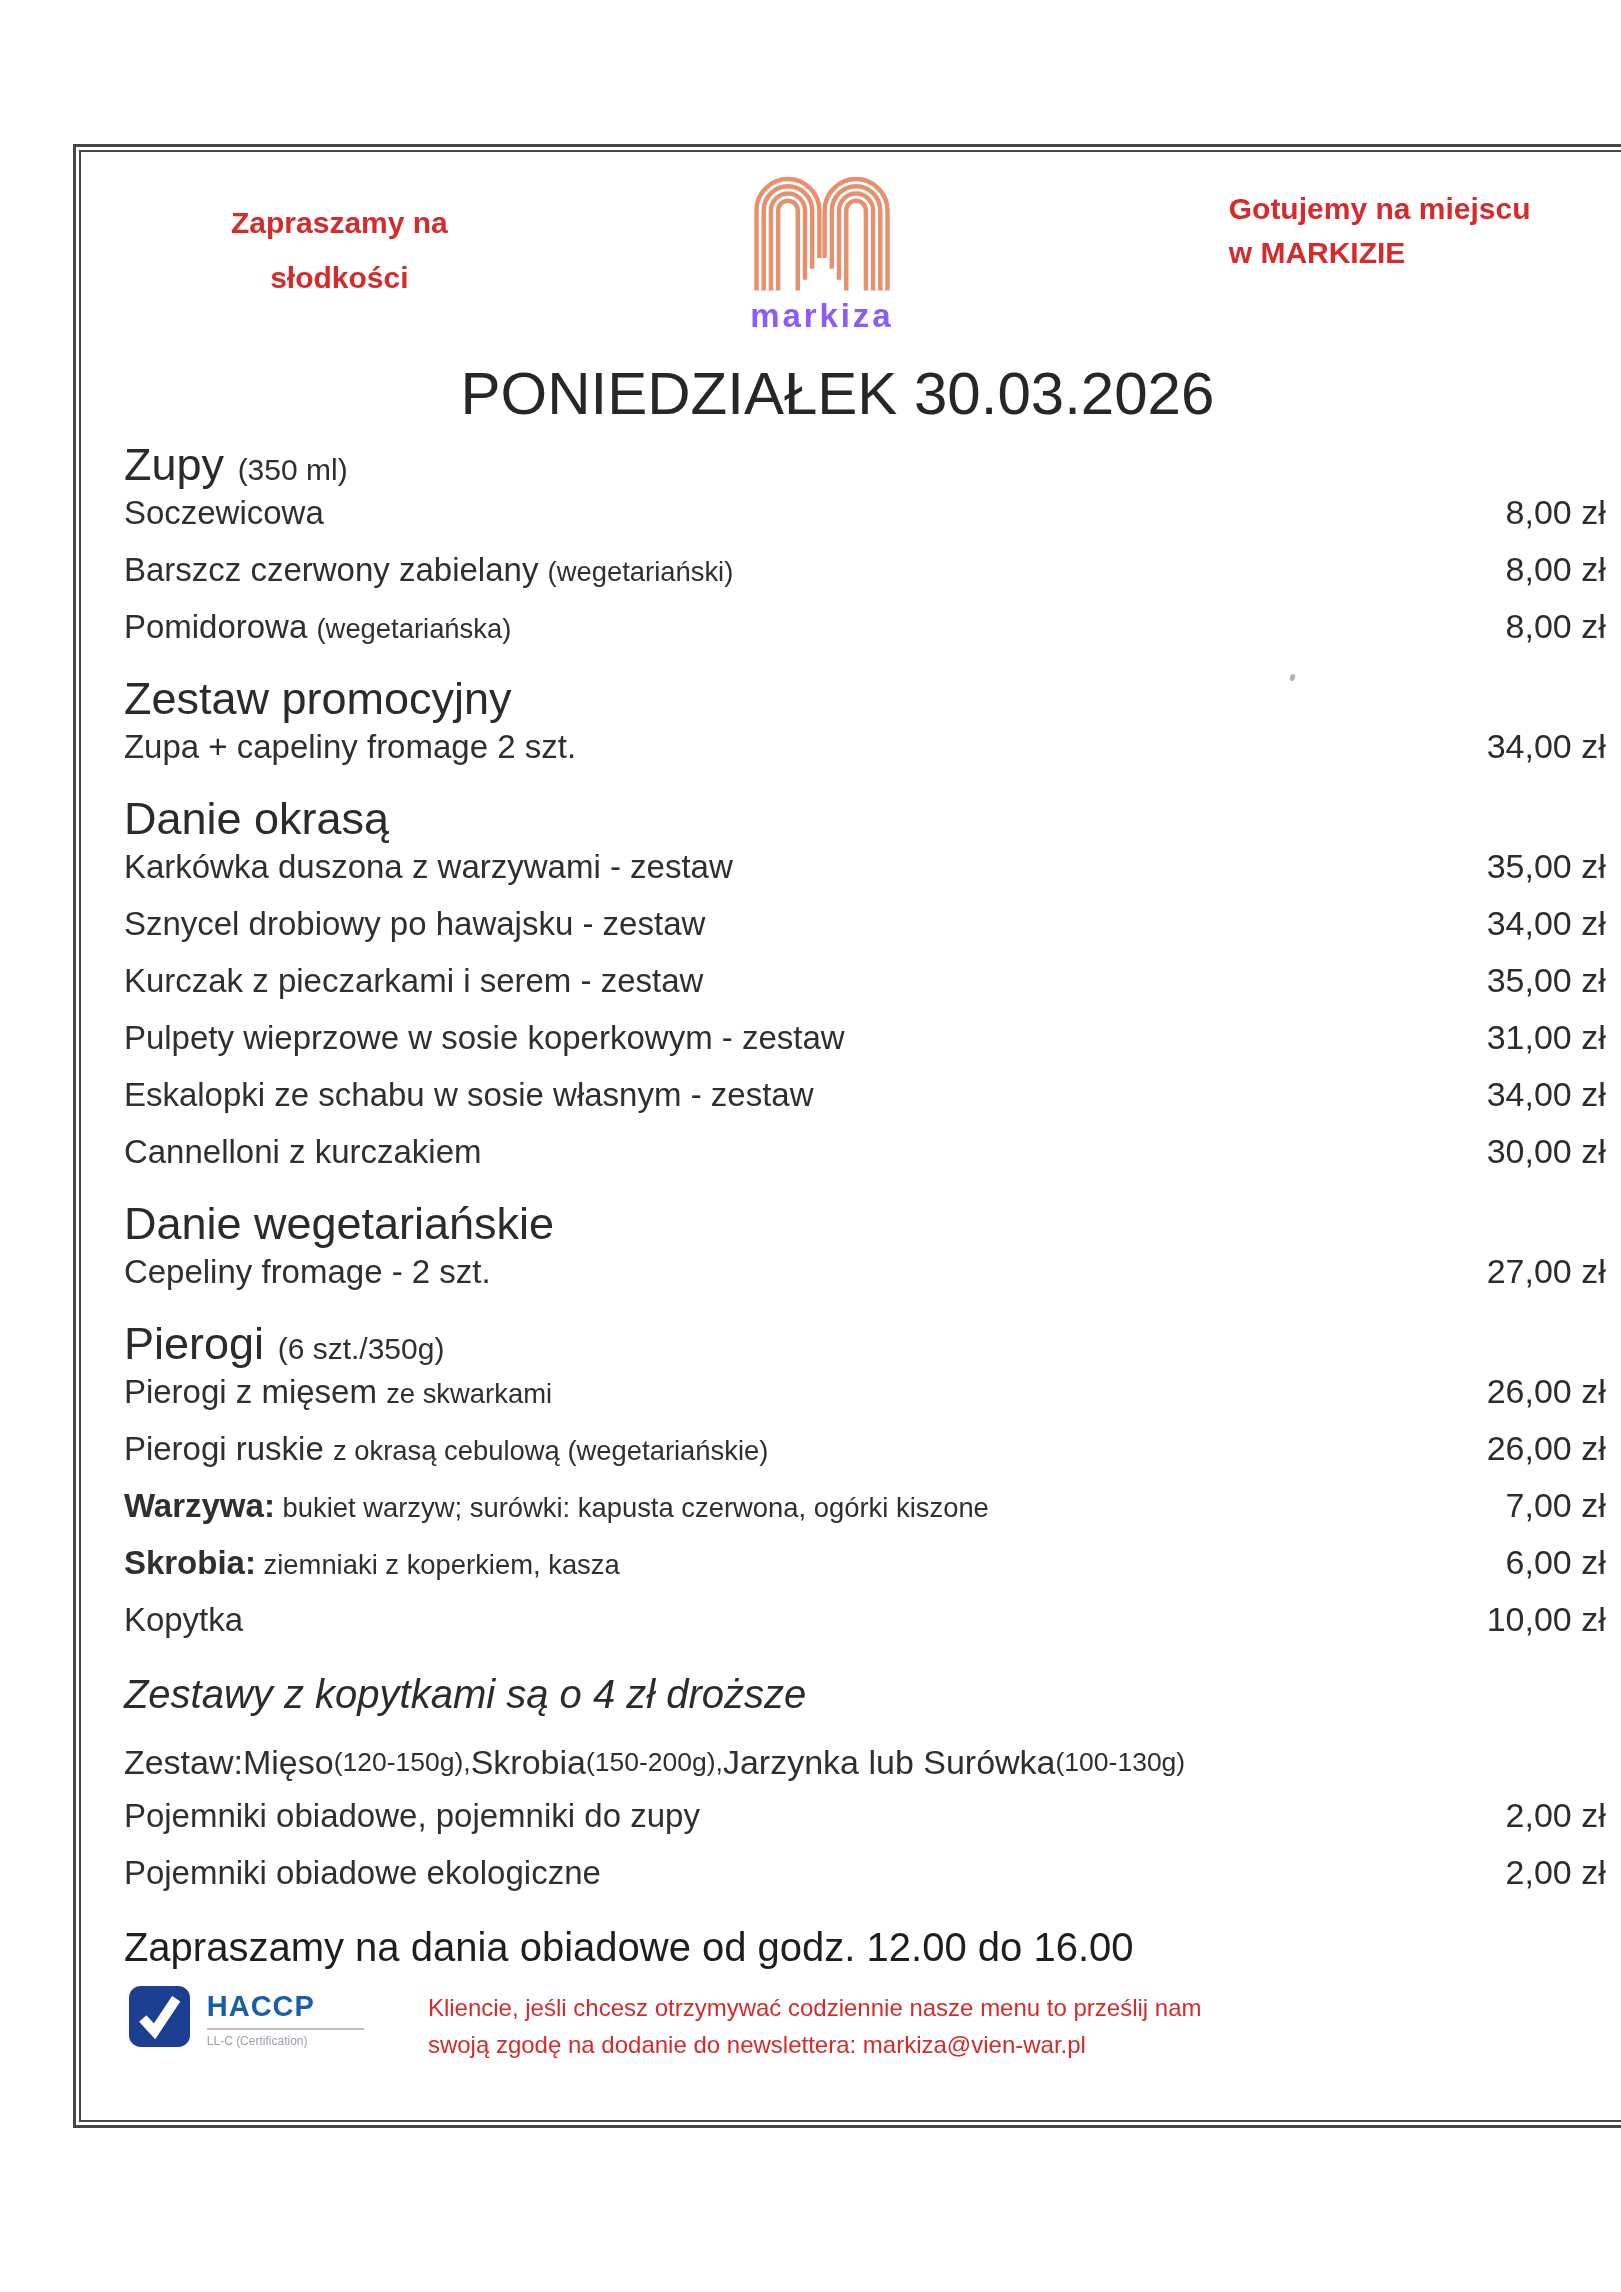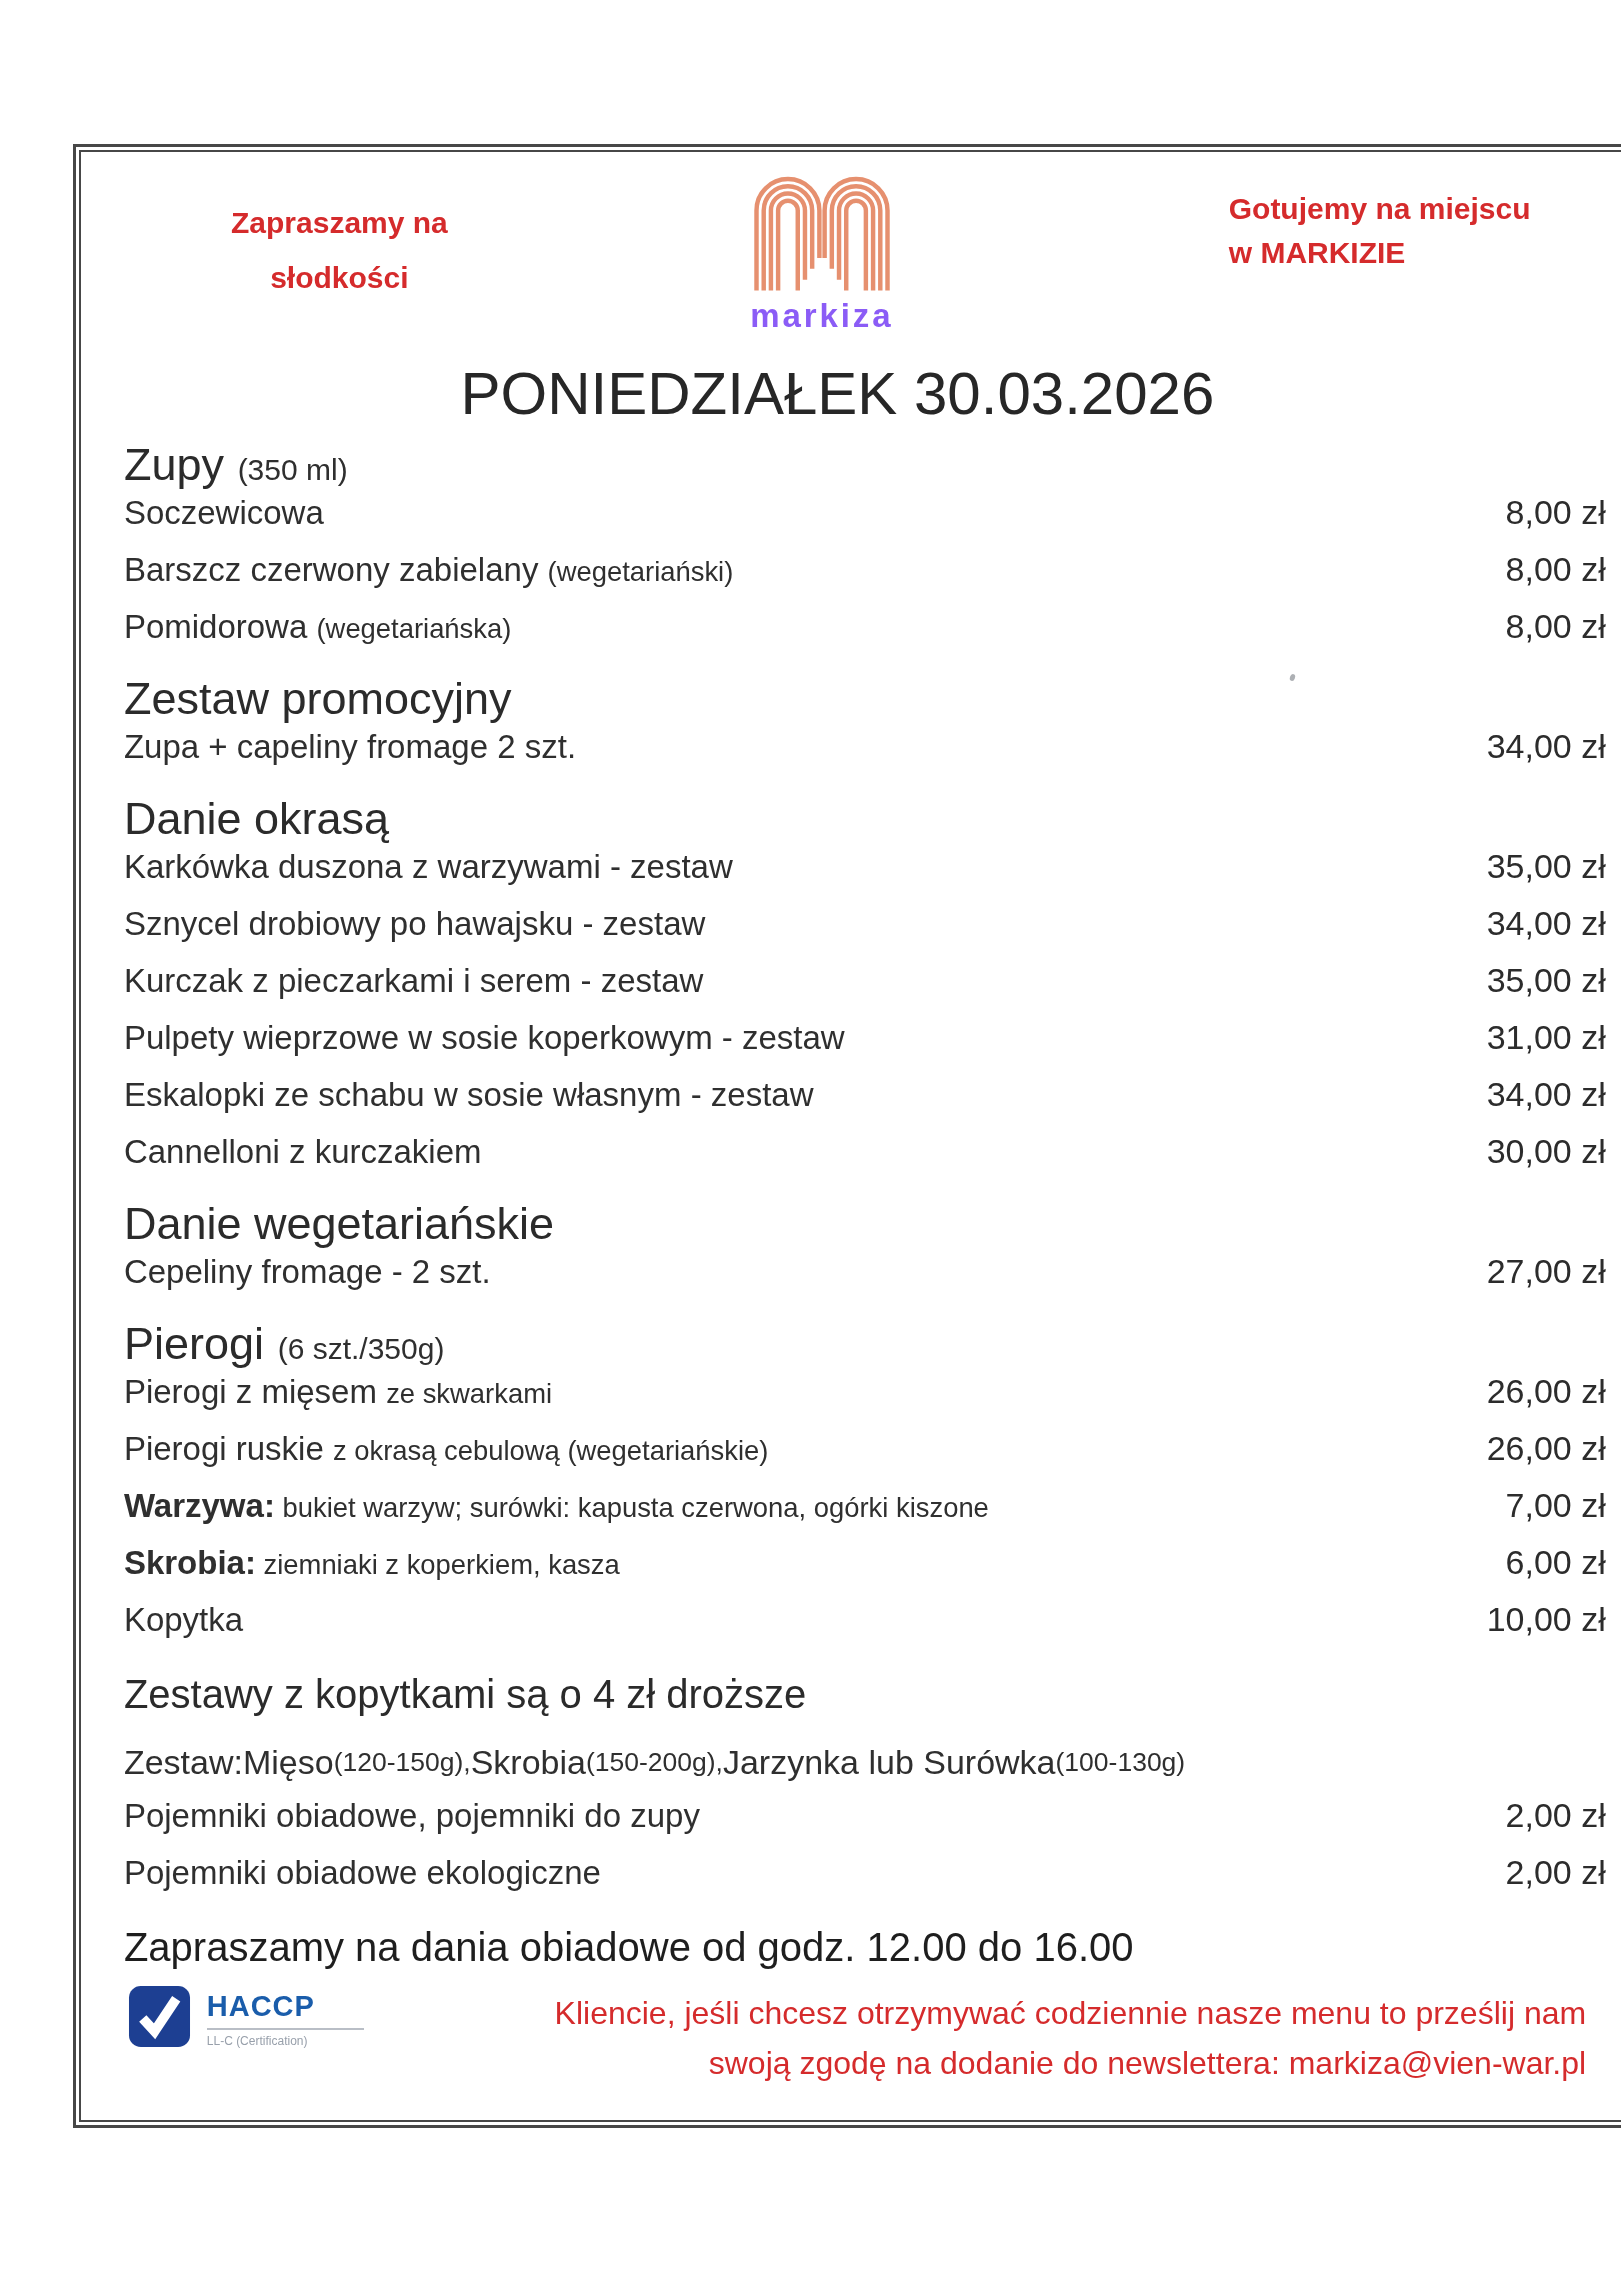--- a/index.html
+++ b/index.html
@@ -37,34 +37,34 @@
   
   .sh{display:flex;align-items:baseline;gap:13.7px;min-height:63px;padding-top:9.8px;}
   .sh-title{font-size:45px;color:#2b2b2b;}
   .sh-suffix{font-size:30px;color:#2f2f2f;}
   .row{display:flex;justify-content:space-between;align-items:baseline;min-height:57px;}
   .name{font-size:33px;color:#2f2f2f;}
   .seg-small{font-size:27.4px;}
   .seg-bold{font-weight:bold;}
   .price{font-size:34px;color:#2c2c2c;white-space:nowrap;margin-left:23.5px;}
 
-  .note-large{font-size:40px;color:#2b2b2b;min-height:69px;display:flex;align-items:center;margin-top:3.9px;}
+  .note-large{font-size:40px;color:#2b2b2b;min-height:69px;display:flex;align-items:center;margin-top:3.9px;font-style:italic;}
   .note-mixed{font-size:34px;color:#2f2f2f;min-height:67px;display:flex;align-items:center;}
   .note-mixed .seg-small{font-size:26.5px;}
 
   .hours{font-size:40px;font-weight:normal;color:#1e1e1e;min-height:63px;display:flex;align-items:center;margin-top:5.9px;}
 
   
   .footer{display:flex;align-items:flex-start;margin-top:5.9px;}
   .haccp{display:flex;align-items:flex-end;gap:16px;width:304px;flex:none;padding-left:3.9px;}
   .haccp-text{padding-top:3.9px;}
   .haccp-title{color:var(--haccp-text-blue);font-weight:bold;font-size:29px;letter-spacing:1px;}
   .haccp-divider{height:2px;background:#b9bec6;margin:4.9px 0 3.9px;width:157px;}
   .haccp-sub{font-size:12px;color:var(--muted-gray);}
-  .newsletter{flex:1;text-align:right;color:var(--red);font-size:32px;line-height:1.55;padding-right:19.6px;padding-top:3.9px;}
+  .newsletter{flex:1;text-align:left;color:var(--red);font-size:24px;line-height:1.55;padding-right:19.6px;padding-top:3.9px;}
 
   .speck{position:absolute;left:1290px;top:674px;width:4.9px;height:6.9px;background:#6a6f76;
          opacity:.55;border-radius:50%;transform:rotate(20deg);}
 </style>
 </head>
 <body>
 
 <div class="page">
   <div class="frame">
     <div class="frame-inner">

